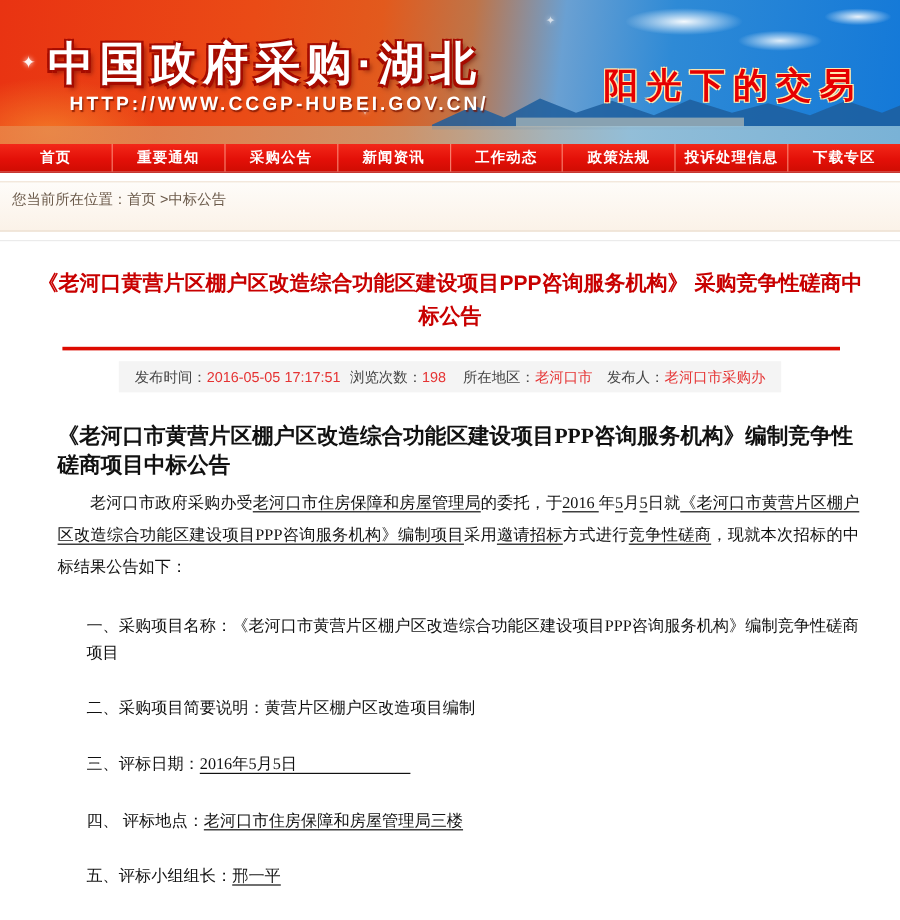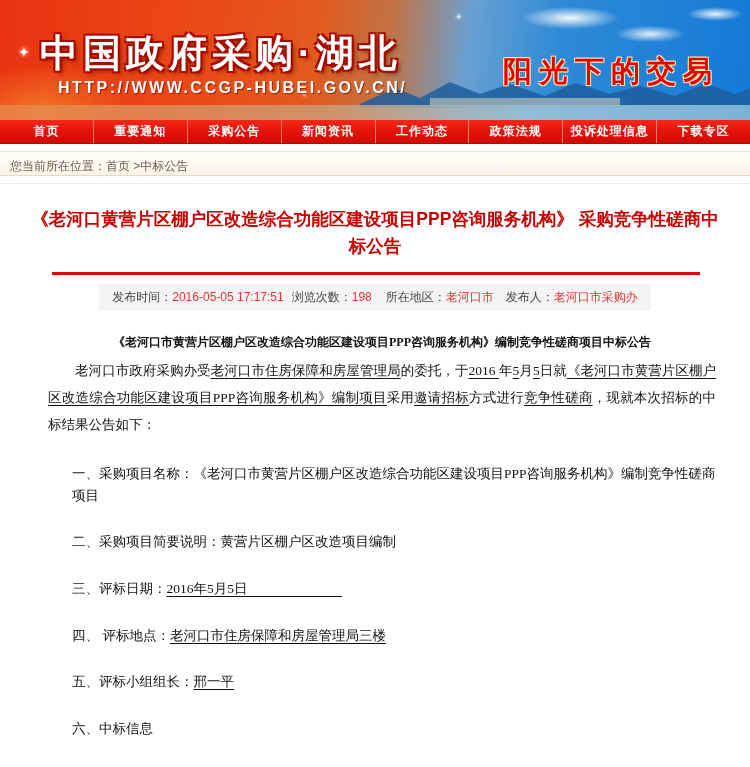--- a/index.html
+++ b/index.html
@@ -55,21 +55,21 @@
     border-bottom:1px solid #b80800;
   }
   .nav-item{
     flex:1;display:flex;align-items:center;justify-content:center;
     color:#fff;font-size:12px;font-weight:bold;letter-spacing:1px;cursor:pointer;
     border-right:1px solid rgba(255,160,140,.75);
   }
   .nav-item:last-child{border-right:none;}
   
   .crumb{
-    margin-top:7px;height:25px;line-height:28px;padding-left:10px;
+    margin-top:7px;height:42px;line-height:28px;padding-left:10px;
     background:linear-gradient(#fefcf9,#fbf2e8);
     border-top:1px solid #f0e3d4;border-bottom:1px solid #e8d7c4;
     font-size:12px;color:#6b5a4a;
   }
   .crumb a{color:#6b5a4a;text-decoration:none;cursor:pointer;}
   .content-top-line{border-top:1px solid #ebebeb;margin-top:7px;}
   
   .page-title{
     margin:22px auto 0;width:690px;text-align:center;
     font-size:17.5px;font-weight:bold;color:var(--title_red);line-height:1.55;
@@ -83,21 +83,21 @@
   .meta .gap-l{margin-left:8px;}
   .meta .gap-m{margin-left:14px;}
   .meta .gap-s{margin-left:12px;}
   
   .article{
     padding:24px 34px 0 48px;
     font-family:"Liberation Serif","DejaVu Serif",serif;
     font-size:13.5px;color:#111;
   }
   .article u{text-underline-offset:3px;}
-  .body-heading{text-align:center;font-weight:bold;font-size:12px;}
+  .body-heading{text-align:left;font-weight:bold;font-size:18px;}
   .intro{margin-top:6px;line-height:2;text-indent:2em;text-align:justify;}
   .item{margin:25px 0 0 24px;line-height:1.6;}
 </style>
 </head>
 <body>
 
 <div class="banner">
   <span class="sparkle sp1">✦</span>
   <span class="sparkle sp2">✧</span>
   <span class="sparkle sp3">✦</span>

